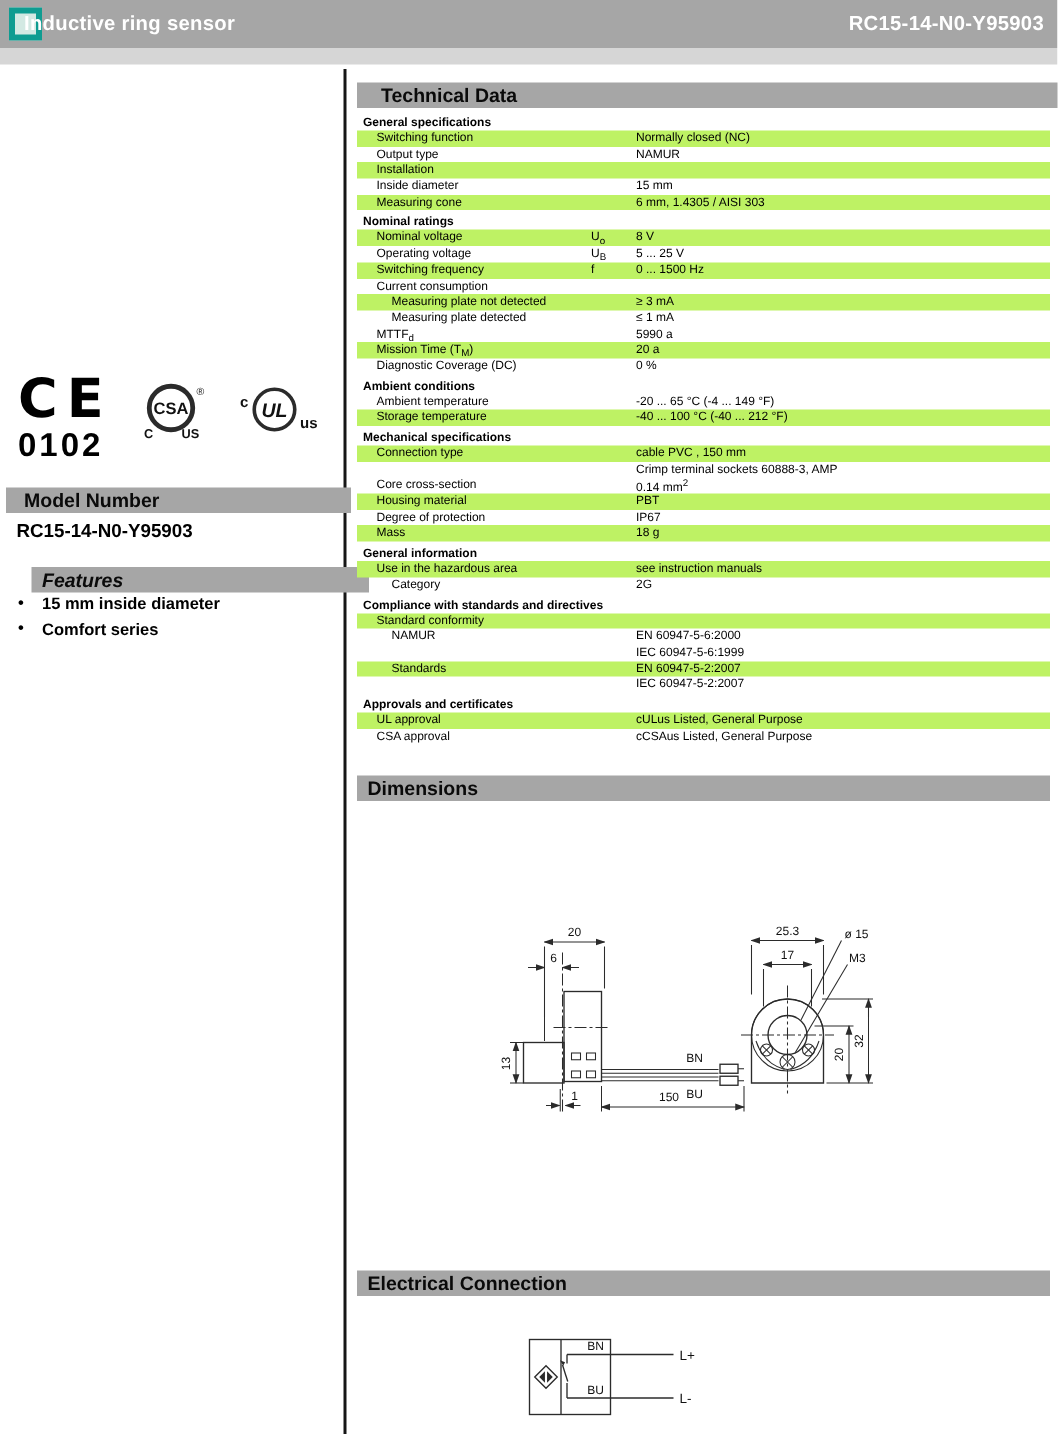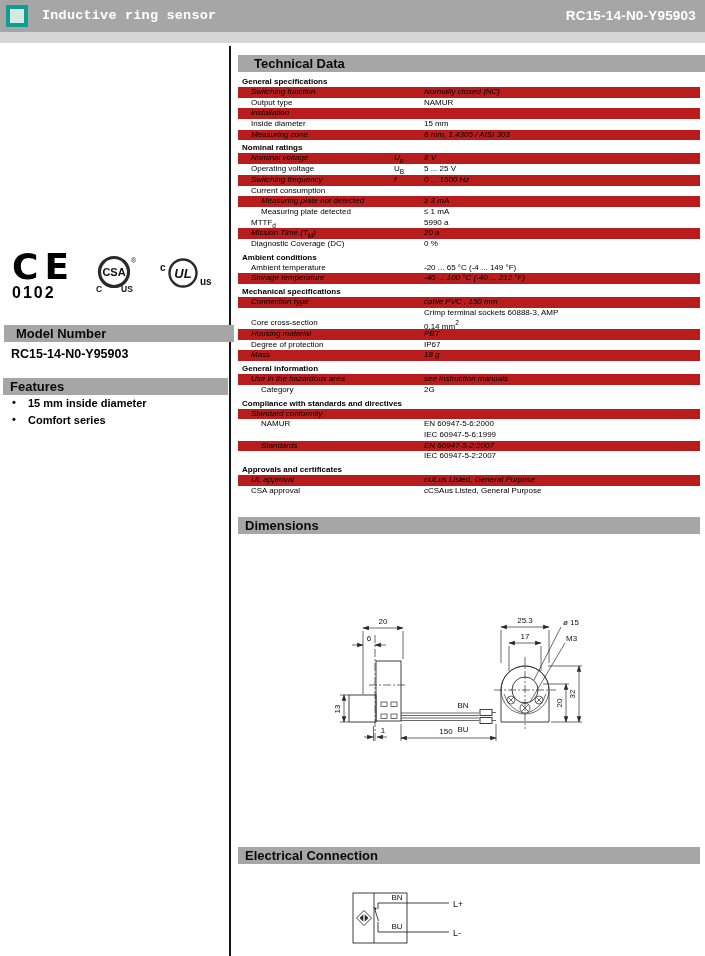--- a/index.html
+++ b/index.html
@@ -3,51 +3,51 @@
 <meta charset="utf-8">
 <style>
   html,body{margin:0;padding:0;}
   body{width:705px;height:956px;position:relative;background:#fff;color:#000;
        font-family:"Liberation Sans", sans-serif;overflow:hidden;}
   .abs{position:absolute;}
 
   
   #topbar{left:0;top:0;width:705px;height:32px;background:#a6a6a6;}
   #brandsq{left:6px;top:5px;width:14px;height:14px;border:4px solid #0f9c91;background:#d3e9e3;}
-  .topbar-title{left:42px;top:8px;font-size:13.5px;font-weight:bold;color:#fff;letter-spacing:.2px;font-family:Liberation Mono, monospace;}
+  .topbar-title{left:16px;top:8px;font-size:13.5px;font-weight:bold;color:#fff;letter-spacing:.2px;}
   .topbar-model{right:9px;top:8px;font-size:13.5px;font-weight:bold;color:#fff;letter-spacing:.2px;}
   #strip{left:0;top:32px;width:705px;height:11px;background:#d6d6d6;}
   #divider{left:229px;top:46px;width:2px;height:910px;background:#161616;}
 
   
   .secbar{background:#a6a6a6;height:17px;line-height:17px;font-size:13px;font-weight:bold;
           padding-left:7px;color:#0a0a0a;}
   #tech-bar{left:238px;top:55px;width:455px;padding-left:16px;}
   #dims-bar{left:238px;top:517px;width:455px;}
   #elec-bar{left:238px;top:847px;width:455px;}
   #model-bar{left:4px;top:325px;width:218px;padding-left:12px;}
-  #features-bar{left:3px;top:378px;width:218px;}
+  #features-bar{left:21px;top:378px;width:218px;font-style:italic;}
 
   #model-val{left:11px;top:347px;font-size:12.5px;font-weight:bold;}
   #features-list{left:11px;top:397px;width:210px;}
   .feat{position:relative;padding-left:17px;font-size:11px;font-weight:bold;margin-bottom:5px;}
   .feat .dot{position:absolute;left:1px;top:-1px;}
 
   
   #ce-logo{left:12px;top:250px;font-weight:bold;}
   .ce-mark{font-size:36px;line-height:34px;letter-spacing:6px;font-family:"DejaVu Sans",sans-serif;}
-  .ce-code{font-size:16px;letter-spacing:2px;margin-top:0;}
+  .ce-code{font-size:22px;letter-spacing:2px;margin-top:0;}
   #csa-logo{left:93px;top:254px;}
   #ul-logo{left:155px;top:257px;}
 
   
   #tech-table{left:238px;top:74px;width:462px;font-size:8px;}
   .t-section{font-weight:bold;height:12px;line-height:13px;padding-left:4px;margin-top:1px;}
   .t-line{position:relative;height:10.7px;line-height:10.7px;}
-  .t-line.shaded{background:#b91c1c;font-style:italic;}
+  .t-line.shaded{background:#bef264;}
   .t-label{position:absolute;top:0;}
   .ind1 .t-label{left:13px;}
   .ind2 .t-label{left:23px;}
   .t-sym{position:absolute;left:156px;top:0;}
   .t-val{position:absolute;left:186px;top:0;white-space:nowrap;}
   #tech-table sub{font-size:6.5px;}
   #tech-table sup{font-size:6.5px;}
 
   
   #dims-svg{left:330px;top:595px;}

